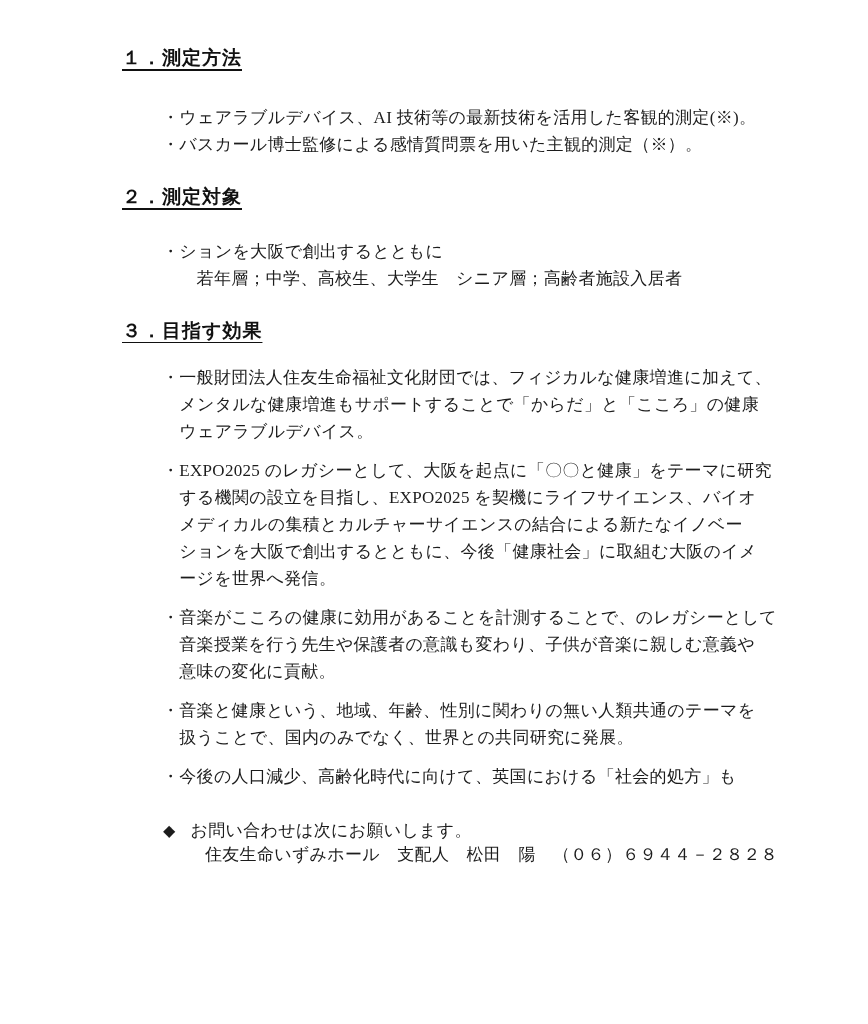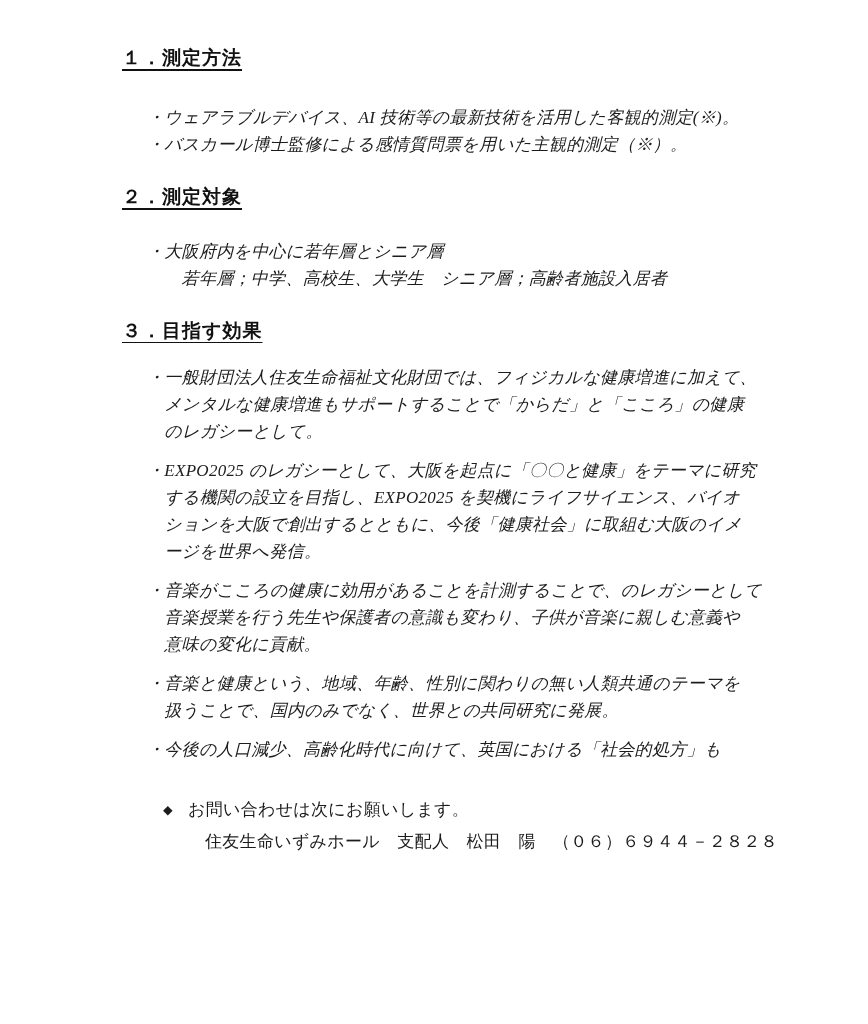--- a/index.html
+++ b/index.html
@@ -29,38 +29,37 @@
     text-decoration: underline;
     text-decoration-thickness: 1.5px;
     text-underline-offset: 5px;
     color: #111111;
   }
   .sec.s1 .hd { margin-bottom: 33px; }
   .sec.s2 .hd { margin-bottom: 28px; }
   .sec.s3 .hd { margin-bottom: 20px; text-decoration: underline; }
   .sec.s1 { margin-bottom: 26px; }
   .sec.s2 { margin-bottom: 26px; }
-  .paras { margin-left: 25px; font-style: italic; }
+  .paras { margin-left: 40px; }
   .para + .para { margin-top: 12px; }
   .line {
     white-space: pre-wrap;
     font-size: 17px;
     line-height: 27px;
     letter-spacing: 0.3px;
     color: #1c1c1c;
   }
   .contact {
     margin-top: 31px;
     margin-left: 41px;
   }
   .contact .c1 {
     font-size: 17px;
-    line-height: 33px;
+    line-height: 20px;
     letter-spacing: 0.3px;
-    font-family: Liberation Mono, monospace;
   }
   .contact .dia {
     display: inline-block;
     margin-right: 15px;
     font-size: 16px;
   }
   .contact .c2 {
     margin-left: 42px;
     font-size: 17px;
     line-height: 27px;
@@ -80,37 +79,38 @@
           <div class="line">・ウェアラブルデバイス、AI 技術等の最新技術を活用した客観的測定(※)。</div>
           <div class="line">・バスカール博士監修による感情質問票を用いた主観的測定（※）。</div>
         </div>
       </div>
   </section>
 
   <section class="sec s2">
     <h2 class="hd">２．測定対象</h2>
     <div class="paras">
         <div class="para">
-          <div class="line">・大阪府内を中心に若年層とシニア層</div>
+          <div class="line">・ションを大阪で創出するとともに</div>
           <div class="line">　　若年層；中学、高校生、大学生　シニア層；高齢者施設入居者</div>
         </div>
       </div>
   </section>
 
   <section class="sec s3">
     <h2 class="hd">３．目指す効果</h2>
     <div class="paras">
         <div class="para">
           <div class="line">・一般財団法人住友生命福祉文化財団では、フィジカルな健康増進に加えて、</div>
           <div class="line">　メンタルな健康増進もサポートすることで「からだ」と「こころ」の健康</div>
-          <div class="line">　のレガシーとして。</div>
+          <div class="line">　ウェアラブルデバイス。</div>
         </div>
         <div class="para">
           <div class="line">・EXPO2025 のレガシーとして、大阪を起点に「〇〇と健康」をテーマに研究</div>
           <div class="line">　する機関の設立を目指し、EXPO2025 を契機にライフサイエンス、バイオ</div>
+          <div class="line">　メディカルの集積とカルチャーサイエンスの結合による新たなイノベー</div>
           <div class="line">　ションを大阪で創出するとともに、今後「健康社会」に取組む大阪のイメ</div>
           <div class="line">　ージを世界へ発信。</div>
         </div>
         <div class="para">
           <div class="line">・音楽がこころの健康に効用があることを計測することで、のレガシーとして</div>
           <div class="line">　音楽授業を行う先生や保護者の意識も変わり、子供が音楽に親しむ意義や</div>
           <div class="line">　意味の変化に貢献。</div>
         </div>
         <div class="para">
           <div class="line">・音楽と健康という、地域、年齢、性別に関わりの無い人類共通のテーマを</div>

